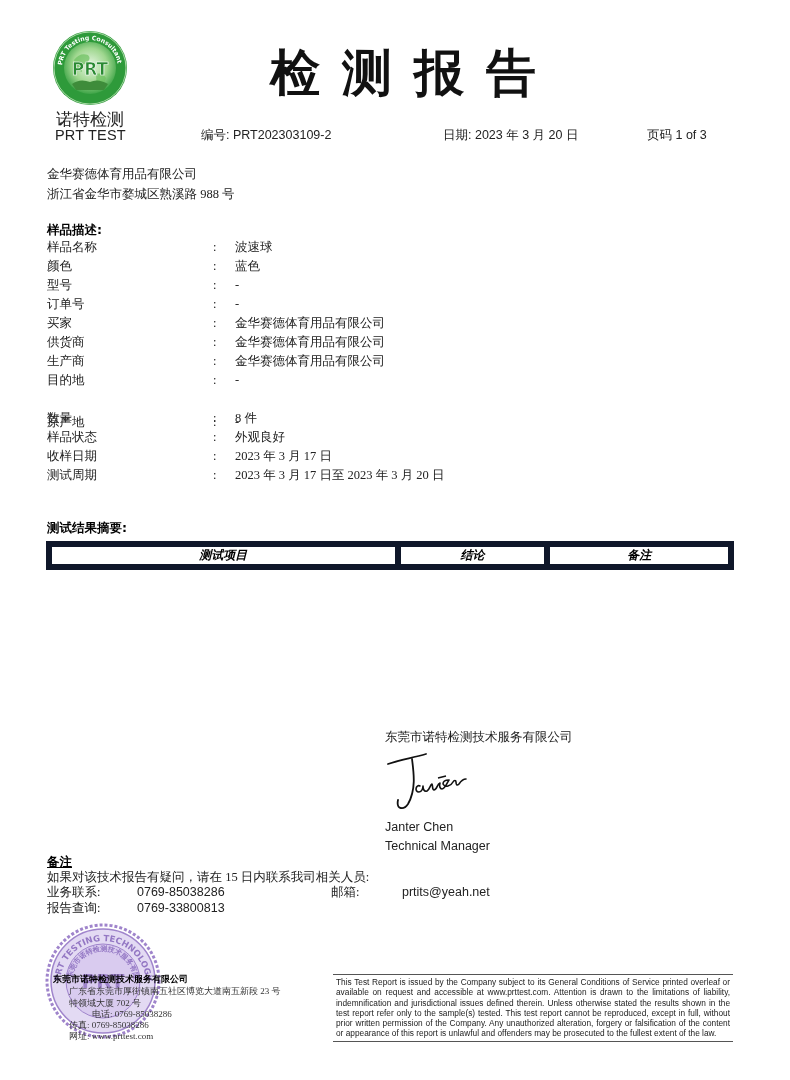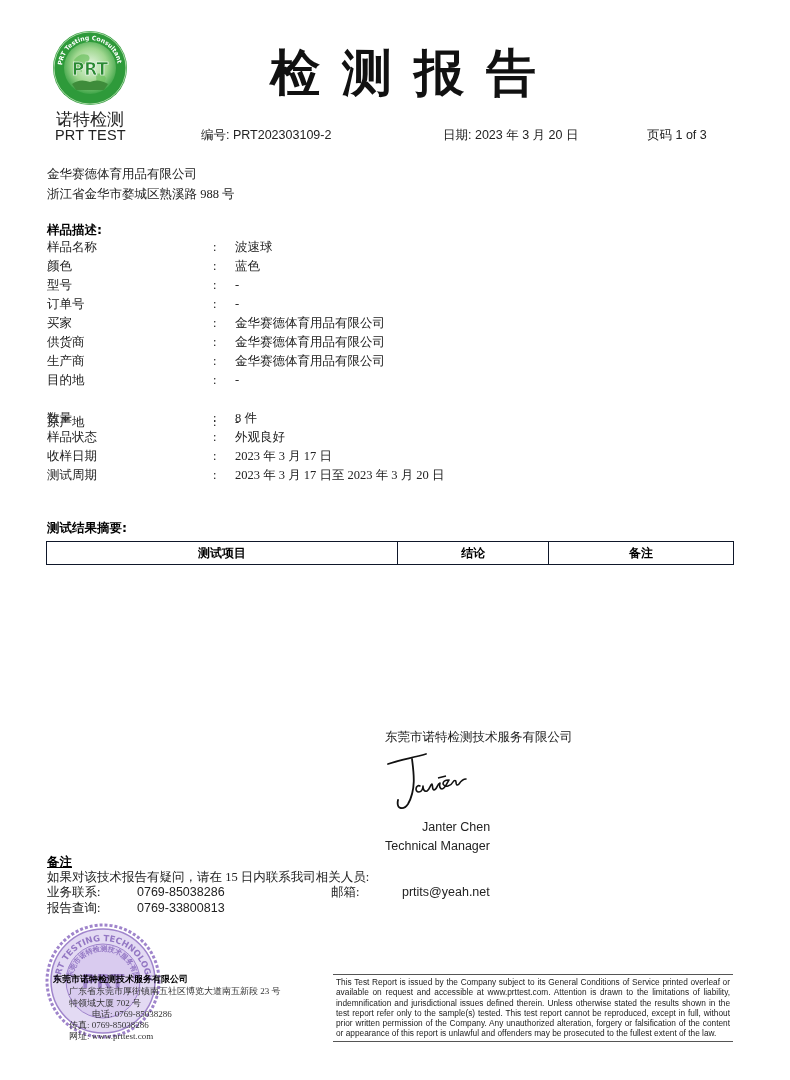--- a/index.html
+++ b/index.html
@@ -27,33 +27,33 @@
   .sec-sample { top: 223px; }
   .sec-summary { top: 521px; }
 
   .info-row { position: absolute; left: 47px; height: 19px; width: 500px; font-size: 12.5px; line-height: 16px; color: #222; }
   .info-row .lbl { position: absolute; left: 0; }
   .info-row .colon { position: absolute; left: 166px; }
   .info-row .val { position: absolute; left: 188px; white-space: nowrap; }
 
   
   table.summary { position: absolute; left: 46px; top: 541px; width: 688px; border-collapse: collapse; font-size: 12.5px; }
-  table.summary td, table.summary th { border: 1px solid #0f172a; height: 23px; padding: 0 19px; color: #222; }
+  table.summary td, table.summary th { border: 6px solid #0f172a; height: 23px; padding: 0 19px; color: #222; font-style: italic; }
   table.summary th { font-weight: bold; font-family: "DejaVu Sans", sans-serif; font-size: 12px; text-align: center; color: #000; }
   .col1 { width: 340px; }
   .col2 { width: 146px; }
   .col3 { width: 179px; }
   .td-item { text-align: left; }
   .td-item .letter { display: inline-block; width: 42px; font-family: "Liberation Sans", sans-serif; }
   .td-center { text-align: center; }
 
   
   .sig-co { left: 385px; top: 729px; font-size: 12.5px; line-height: 16px; color: #222; }
   .sig-img { left: 386px; top: 752px; width: 100px; height: 62px; }
-  .sig-name { left: 385px; top: 820px; font-size: 12.5px; line-height: 14px; font-family: "Liberation Sans", sans-serif; color: #222; margin-left: 37px; }
+  .sig-name { left: 385px; top: 820px; font-size: 12.5px; line-height: 14px; font-family: "Liberation Sans", sans-serif; color: #222; }
   .sig-title { left: 385px; top: 839px; font-size: 12.5px; line-height: 14px; font-family: "Liberation Sans", sans-serif; color: #222; }
 
   
   .rem-h { left: 47px; top: 855px; font-size: 12.5px; font-weight: bold; text-decoration: underline; font-family: "DejaVu Sans", sans-serif; color: #000; line-height: 14px; }
   .rem-line { font-size: 12.5px; line-height: 15px; color: #222; }
   .rem-intro { left: 47px; top: 870px; }
   .rem-biz-l { left: 47px; top: 885px; }
   .rem-biz-v { left: 137px; top: 885px; font-family: "Liberation Sans", sans-serif; }
   .rem-mail-l { left: 331px; top: 885px; }
   .rem-mail-v { left: 402px; top: 885px; font-family: "Liberation Sans", sans-serif; }

